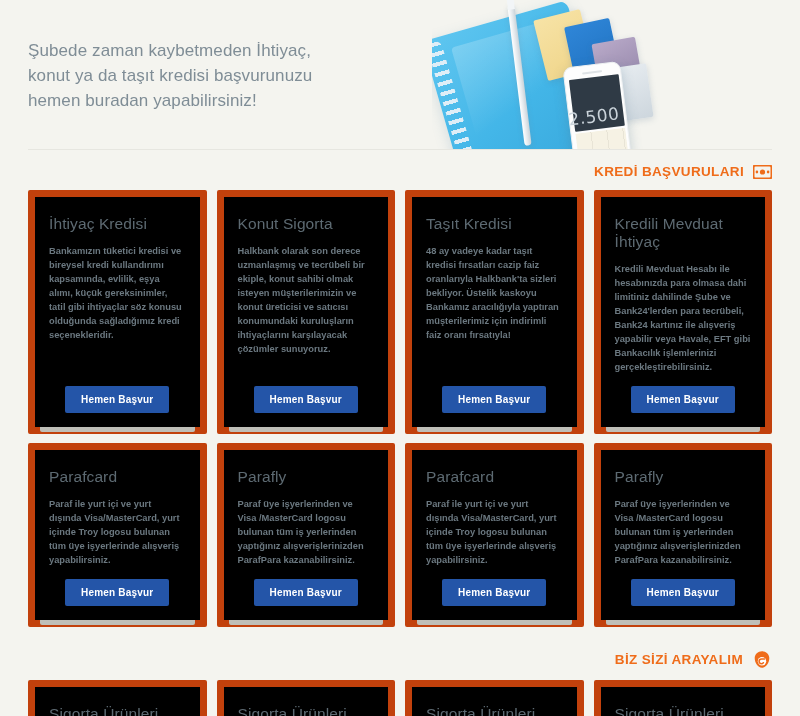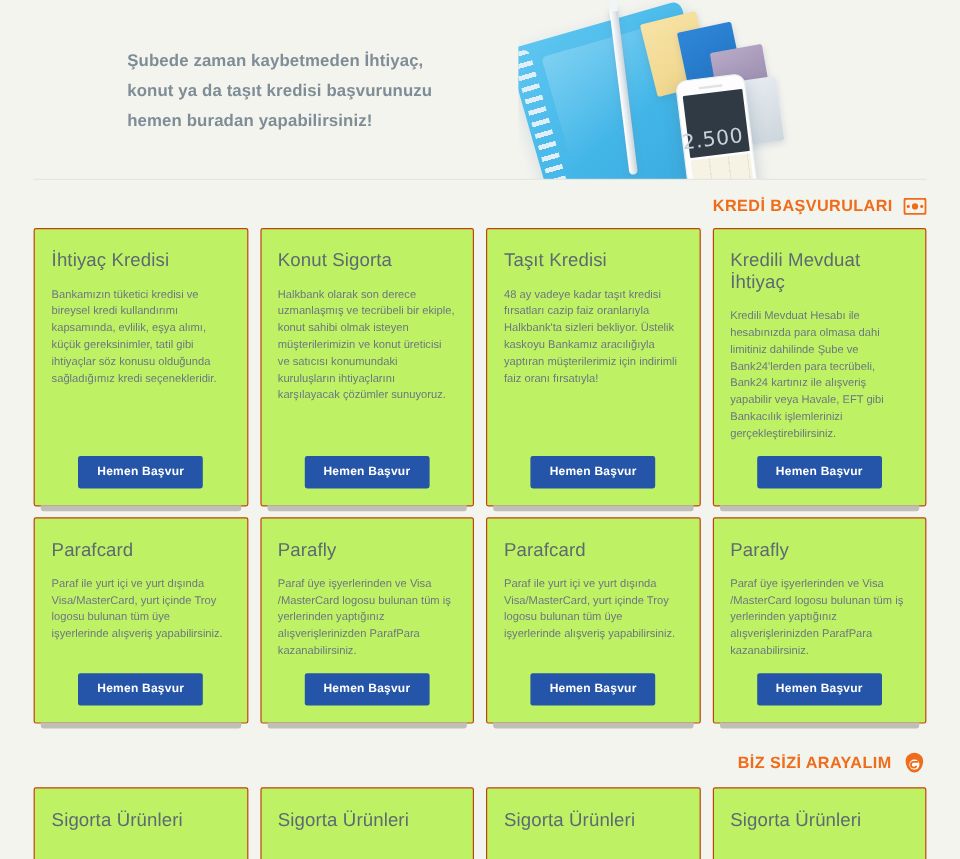--- a/index.html
+++ b/index.html
@@ -17,25 +17,24 @@
 
   
   .hero {
     position: relative;
     height: 150px;
     padding: 0 28px;
     display: flex;
     align-items: center;
   }
   .hero-text {
-    margin-left: 78px;
-    font-size: 14px;
+    font-size: 17px;
     line-height: 25px;
     color: #7f8d96;
-    font-weight: 700;
+    font-weight: 400;
     letter-spacing: .1px;
     max-width: 330px;
     white-space: pre-line;
   }
   .hero-art {
     position: absolute;
     right: 118px;
     top: 0;
     width: 250px;
     height: 150px;
@@ -160,22 +159,22 @@
     font-weight: bold;
     color: #ef6c1a;
     letter-spacing: .35px;
   }
   .section-icon { display: block; line-height: 0; }
 
   
   .grid { display: flex; gap: 10px; }
   .card {
     flex: 1;
-    background: #bef264;
-    border: 1px solid #c2410c;
+    background: #000000;
+    border: 7px solid #c2410c;
     border-radius: 2px;
     padding: 18px 14px 0 14px;
     display: flex;
     flex-direction: column;
     position: relative;
   }
   .card-shadow {
     position: absolute;
     left: 5px; right: 5px;
     bottom: -5px;
@@ -188,20 +187,21 @@
     color: #5d6a72;
     font-weight: 400;
     margin-bottom: 11px;
     letter-spacing: .1px;
   }
   .card-body {
     font-size: 9.3px;
     line-height: 14px;
     color: #6b7880;
     flex: 1;
+    font-weight: bold;
   }
   .btn {
     align-self: center;
     background: #2455a8;
     color: #ffffff;
     font-size: 10px;
     font-weight: bold;
     border: none;
     border-radius: 2px;
     padding: 8px 16px;

